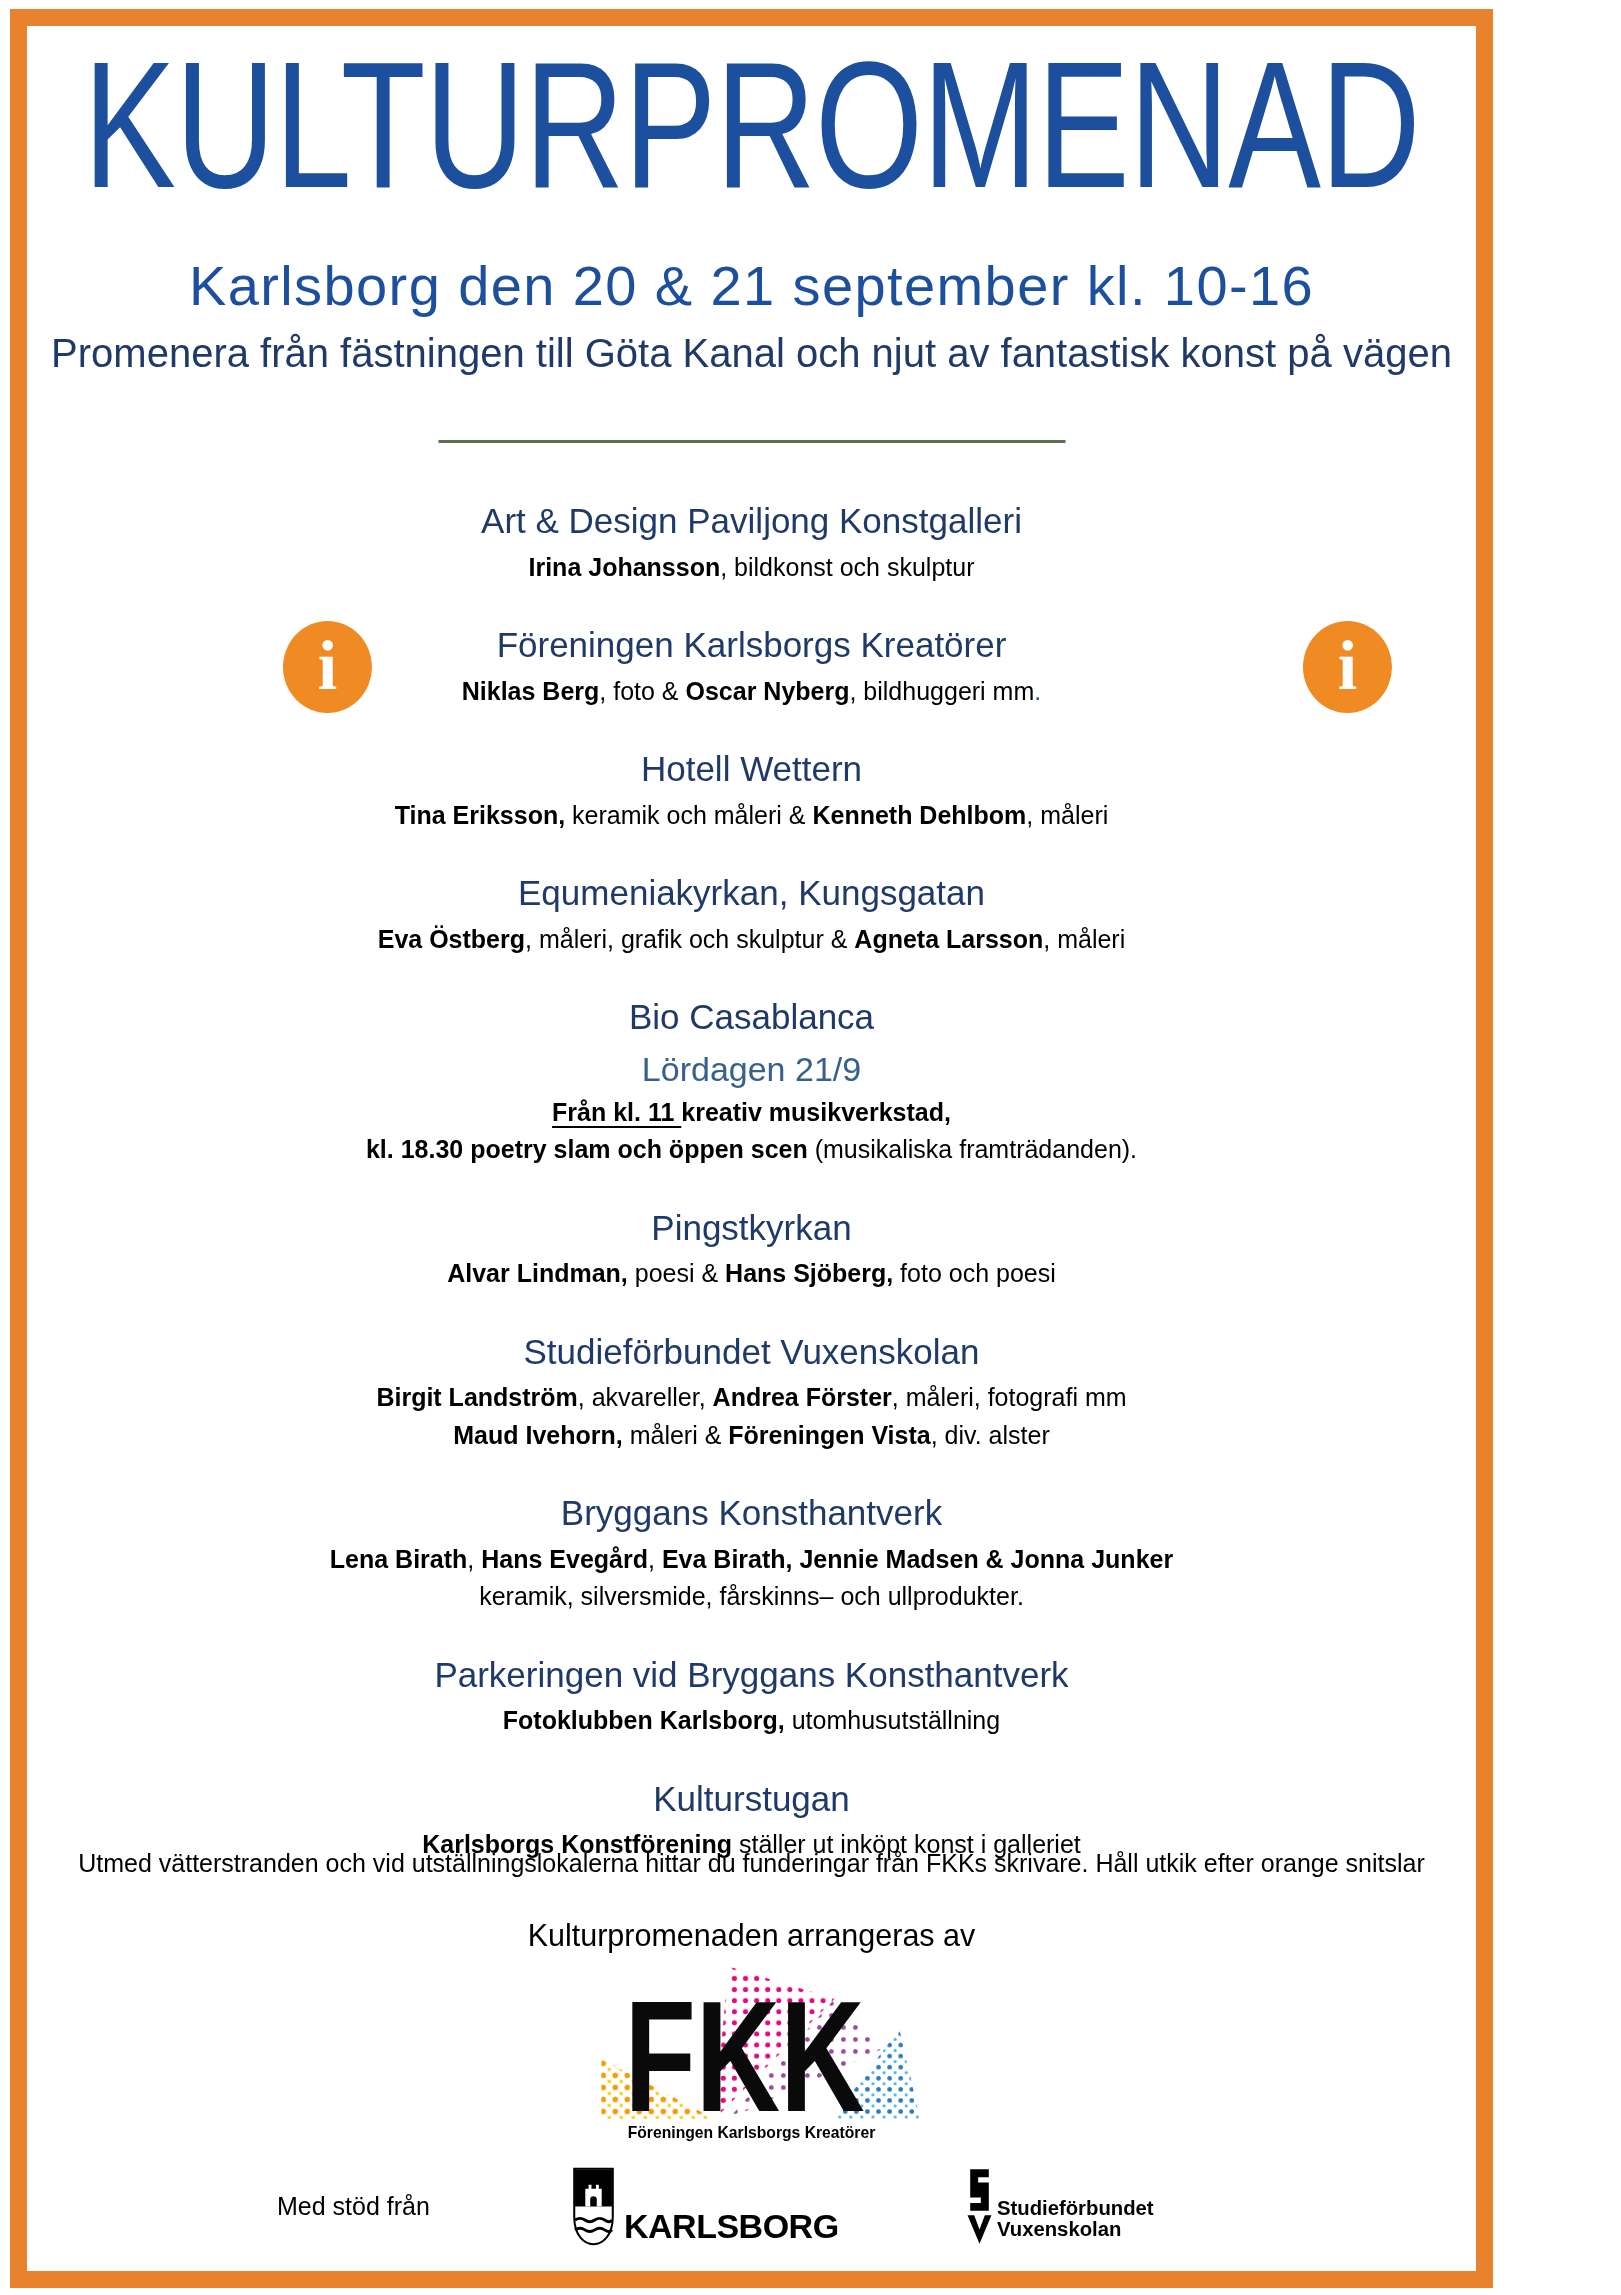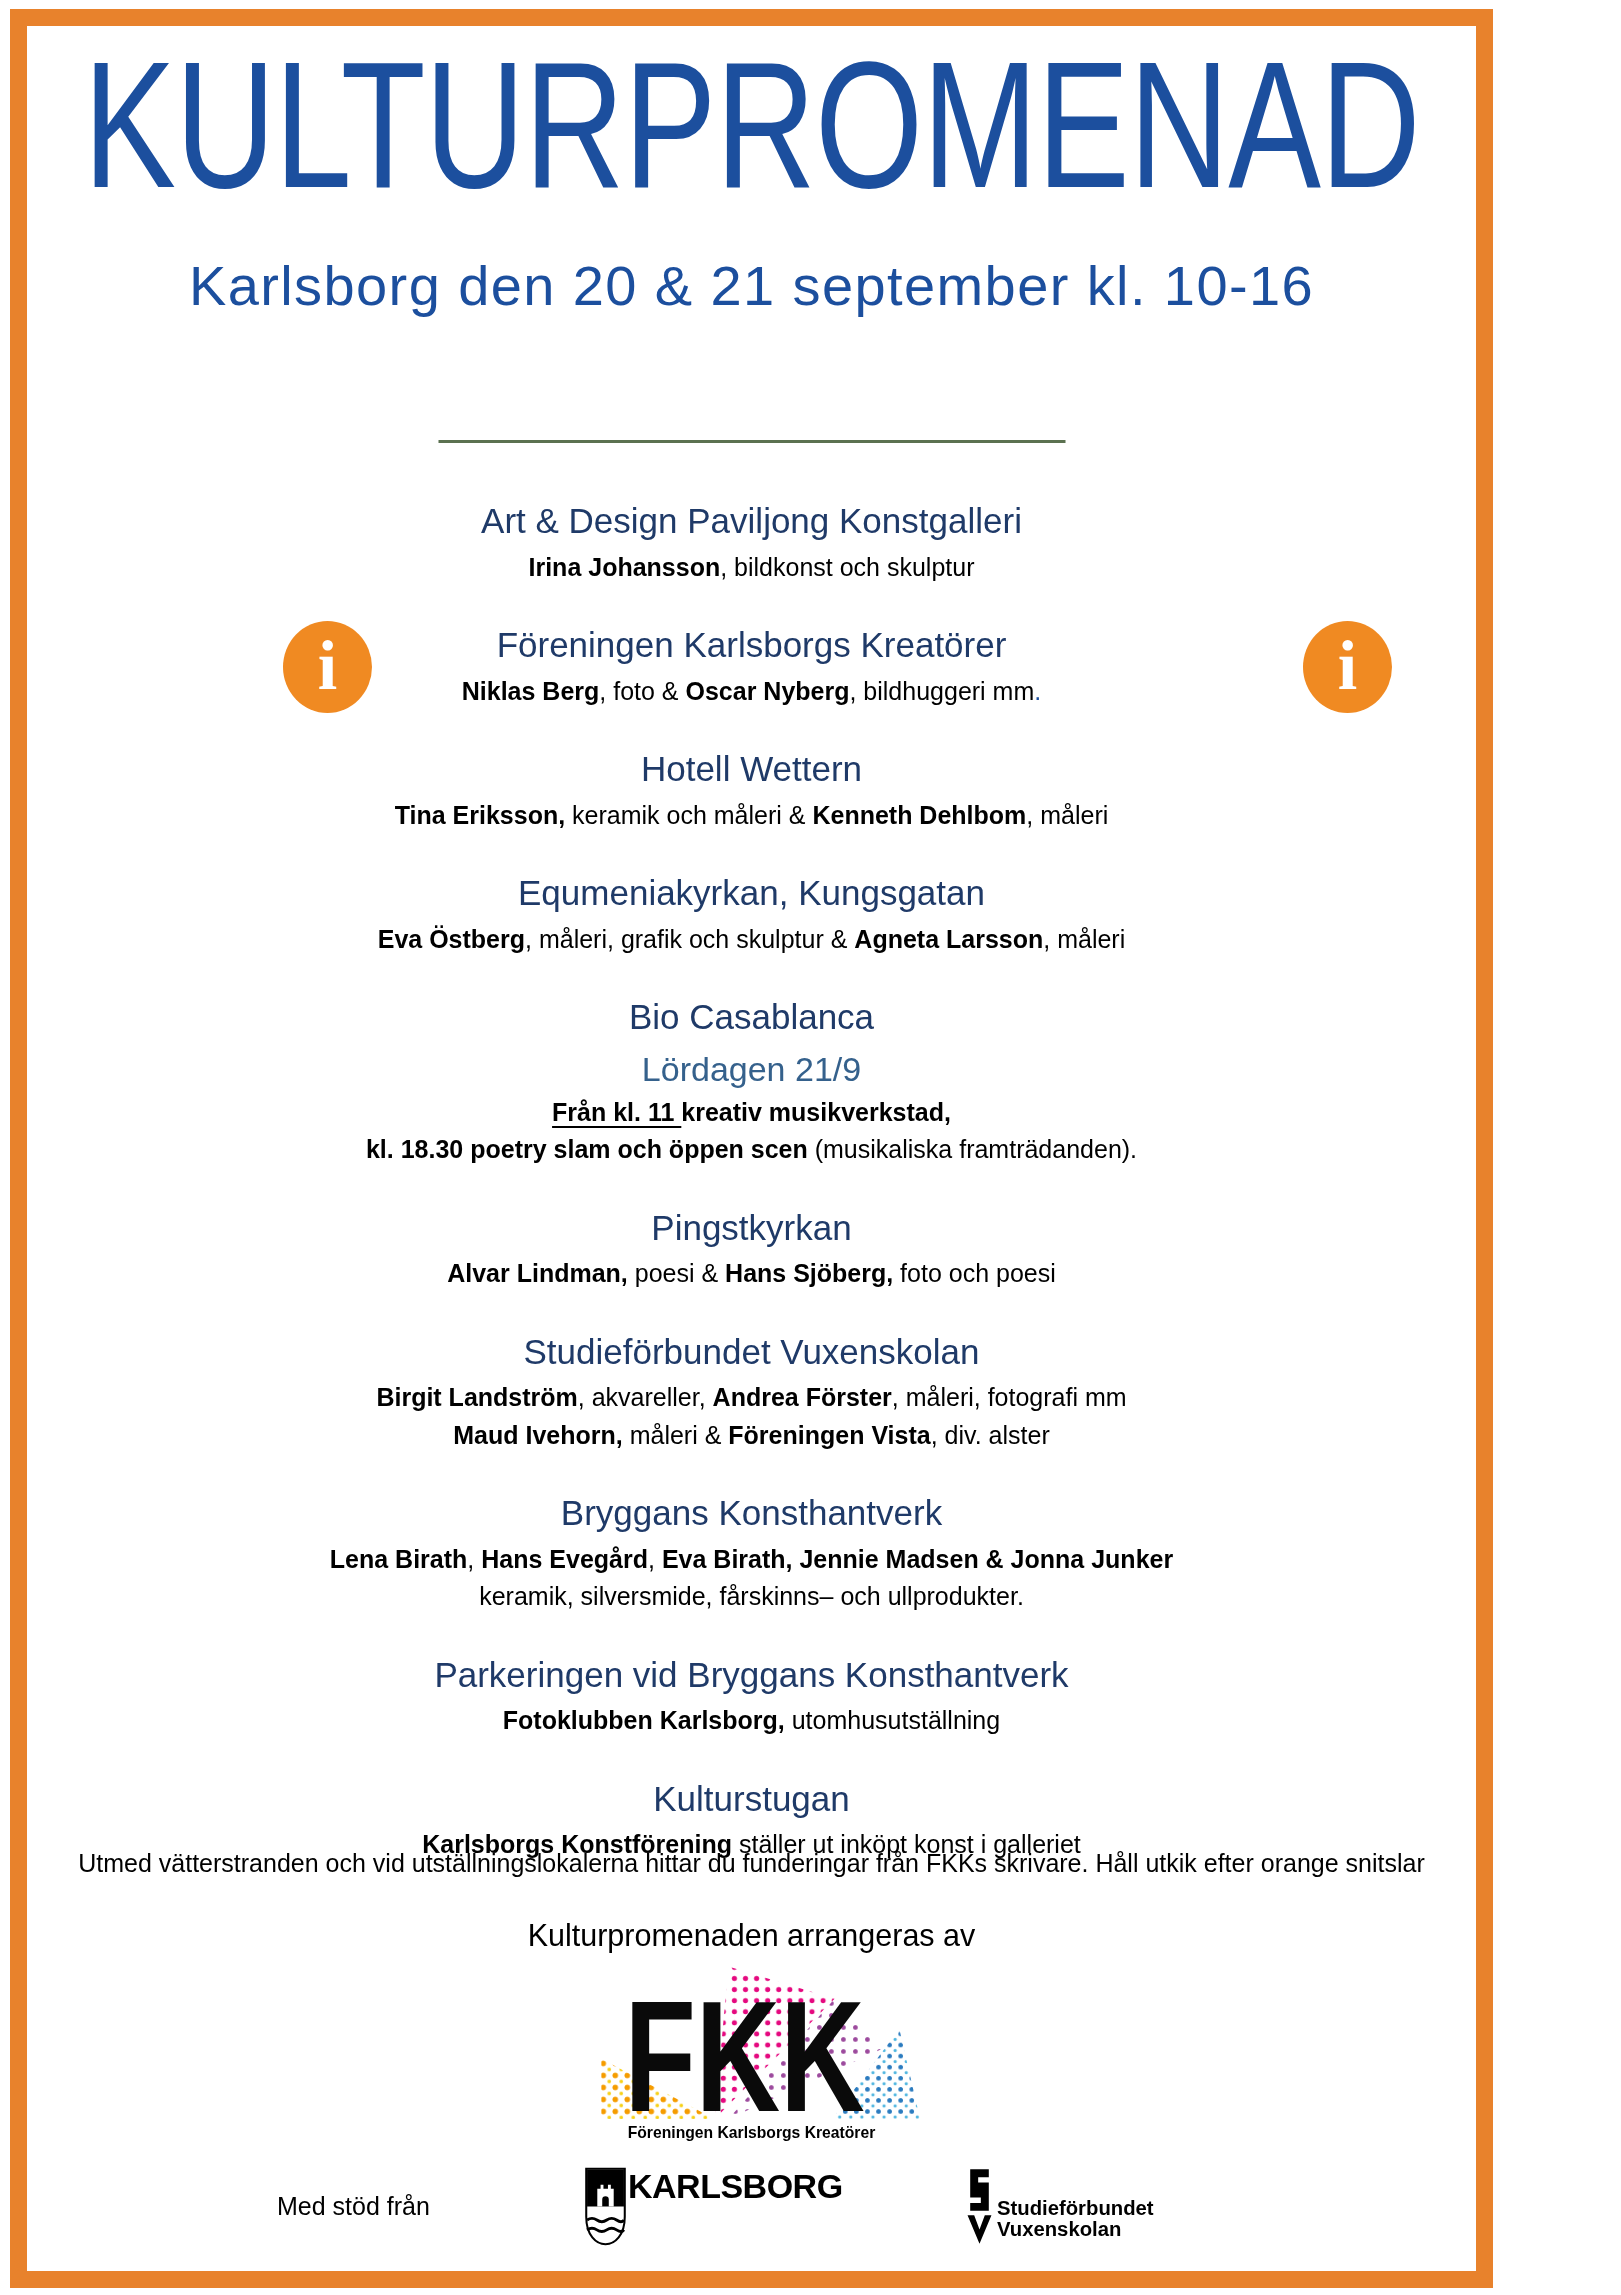--- a/index.html
+++ b/index.html
@@ -29,38 +29,39 @@
   .info-icon span{font-family:"Liberation Serif",serif;font-weight:700;font-size:70px;
                   color:#fff;line-height:1;margin-top:-2.8px;}
   .info-left{left:283px;top:621px;}
   .info-right{left:1303px;top:621px;}
   .note-line{top:1849px;font-size:25px;white-space:nowrap;}
   .arranged{top:1918px;font-size:30.5px;}
   .fkk-wrap{top:1964px;}
   .fkk-caption{top:2124px;font-size:15.7px;font-weight:700;}
   .footer-row{position:absolute;top:2167px;left:0;right:0;height:92px;padding-left:22px;}
   .support{position:absolute;left:277px;top:25px;font-size:25px;}
-  .kb-group{position:absolute;left:585px;top:0;display:flex;align-items:flex-start;gap:2px;}
+  .kb-group{position:absolute;left:573px;top:0;display:flex;align-items:flex-end;gap:10px;}
   .kb-text{font-size:34px;font-weight:700;letter-spacing:-0.5px;}
   .sv-group{position:absolute;left:964px;top:0;display:flex;align-items:flex-end;gap:2px;}
   .sv-text{font-size:20.3px;font-weight:700;line-height:1.08;text-align:left;margin-bottom:3.7px;}
 </style>
 </head>
 <body>
 
 <div class="poster">
 
   <div class="frame"></div>
 
   <div class="center-abs title-wrap">
     <span class="title">KULTURPROMENAD</span>
   </div>
 
   <div class="center-abs date-line">Karlsborg den 20 &amp; 21 september kl. 10-16</div>
 
+  <div class="center-abs subtitle">Promenera från fästningen till Göta Kanal och njut av fantastisk konst på vägen</div>
 
   <div class="divider"></div>
 
   <div class="info-icon info-left">
     <span>i</span>
   </div>
   <div class="info-icon info-right">
     <span>i</span>
   </div>
 

